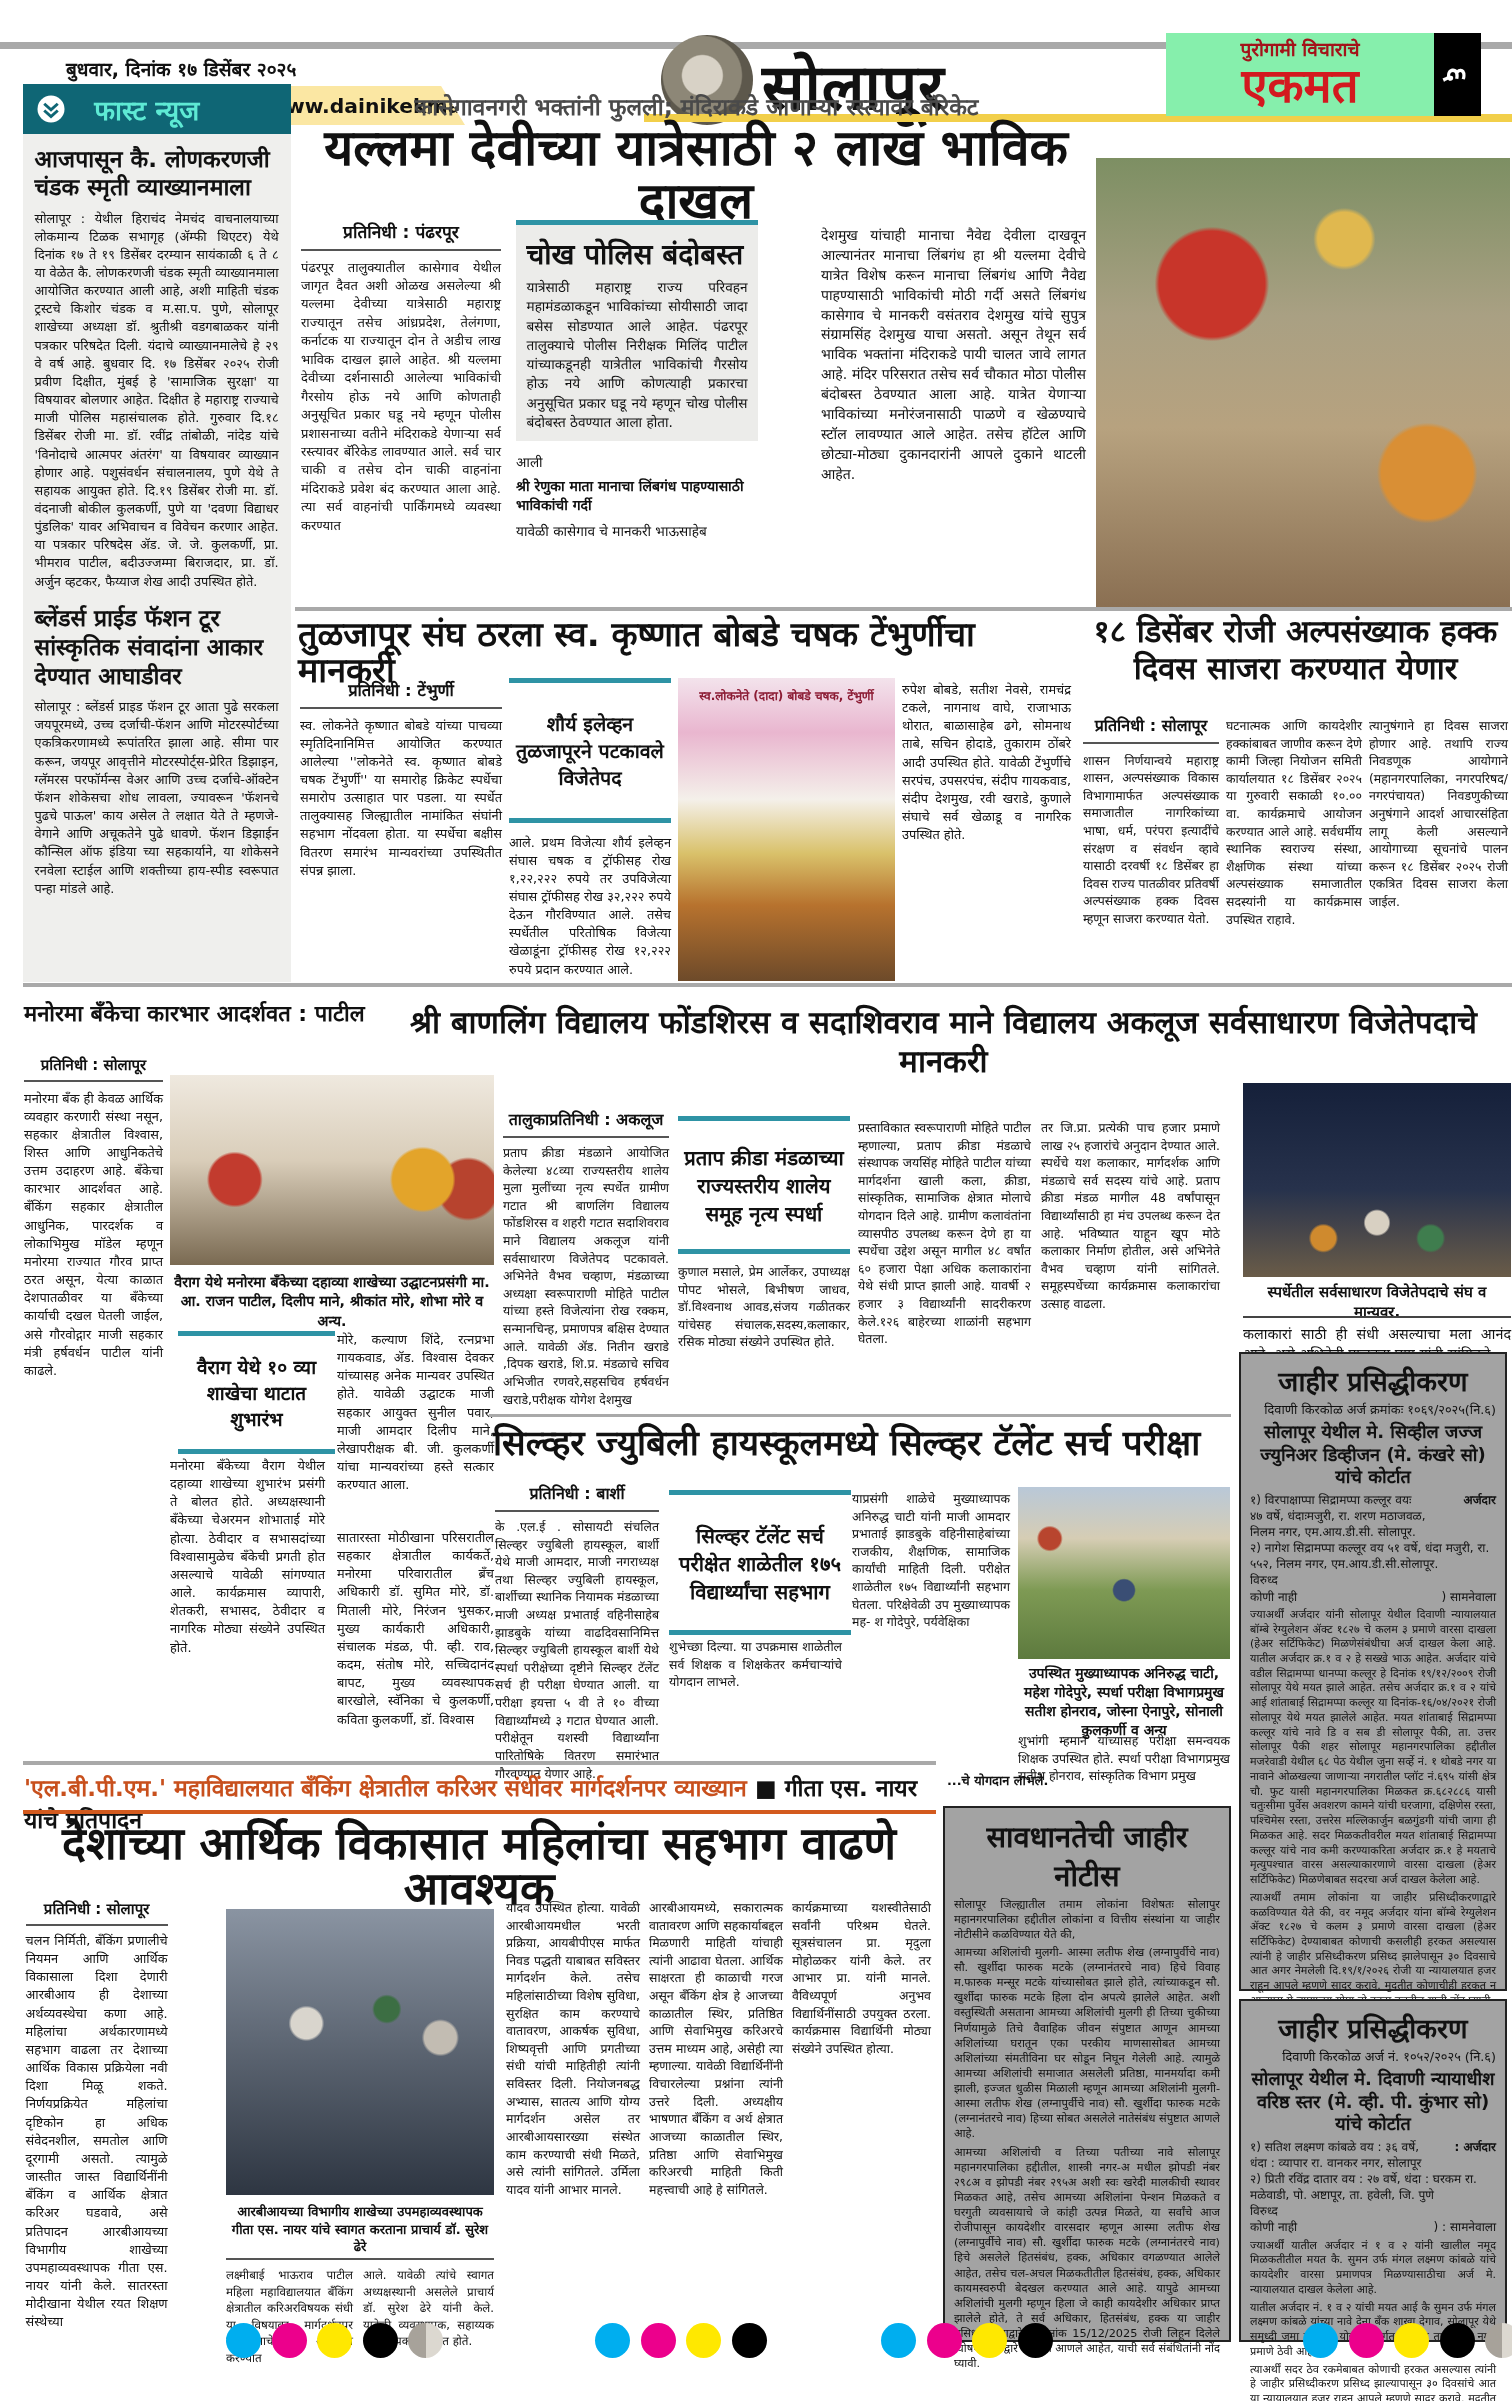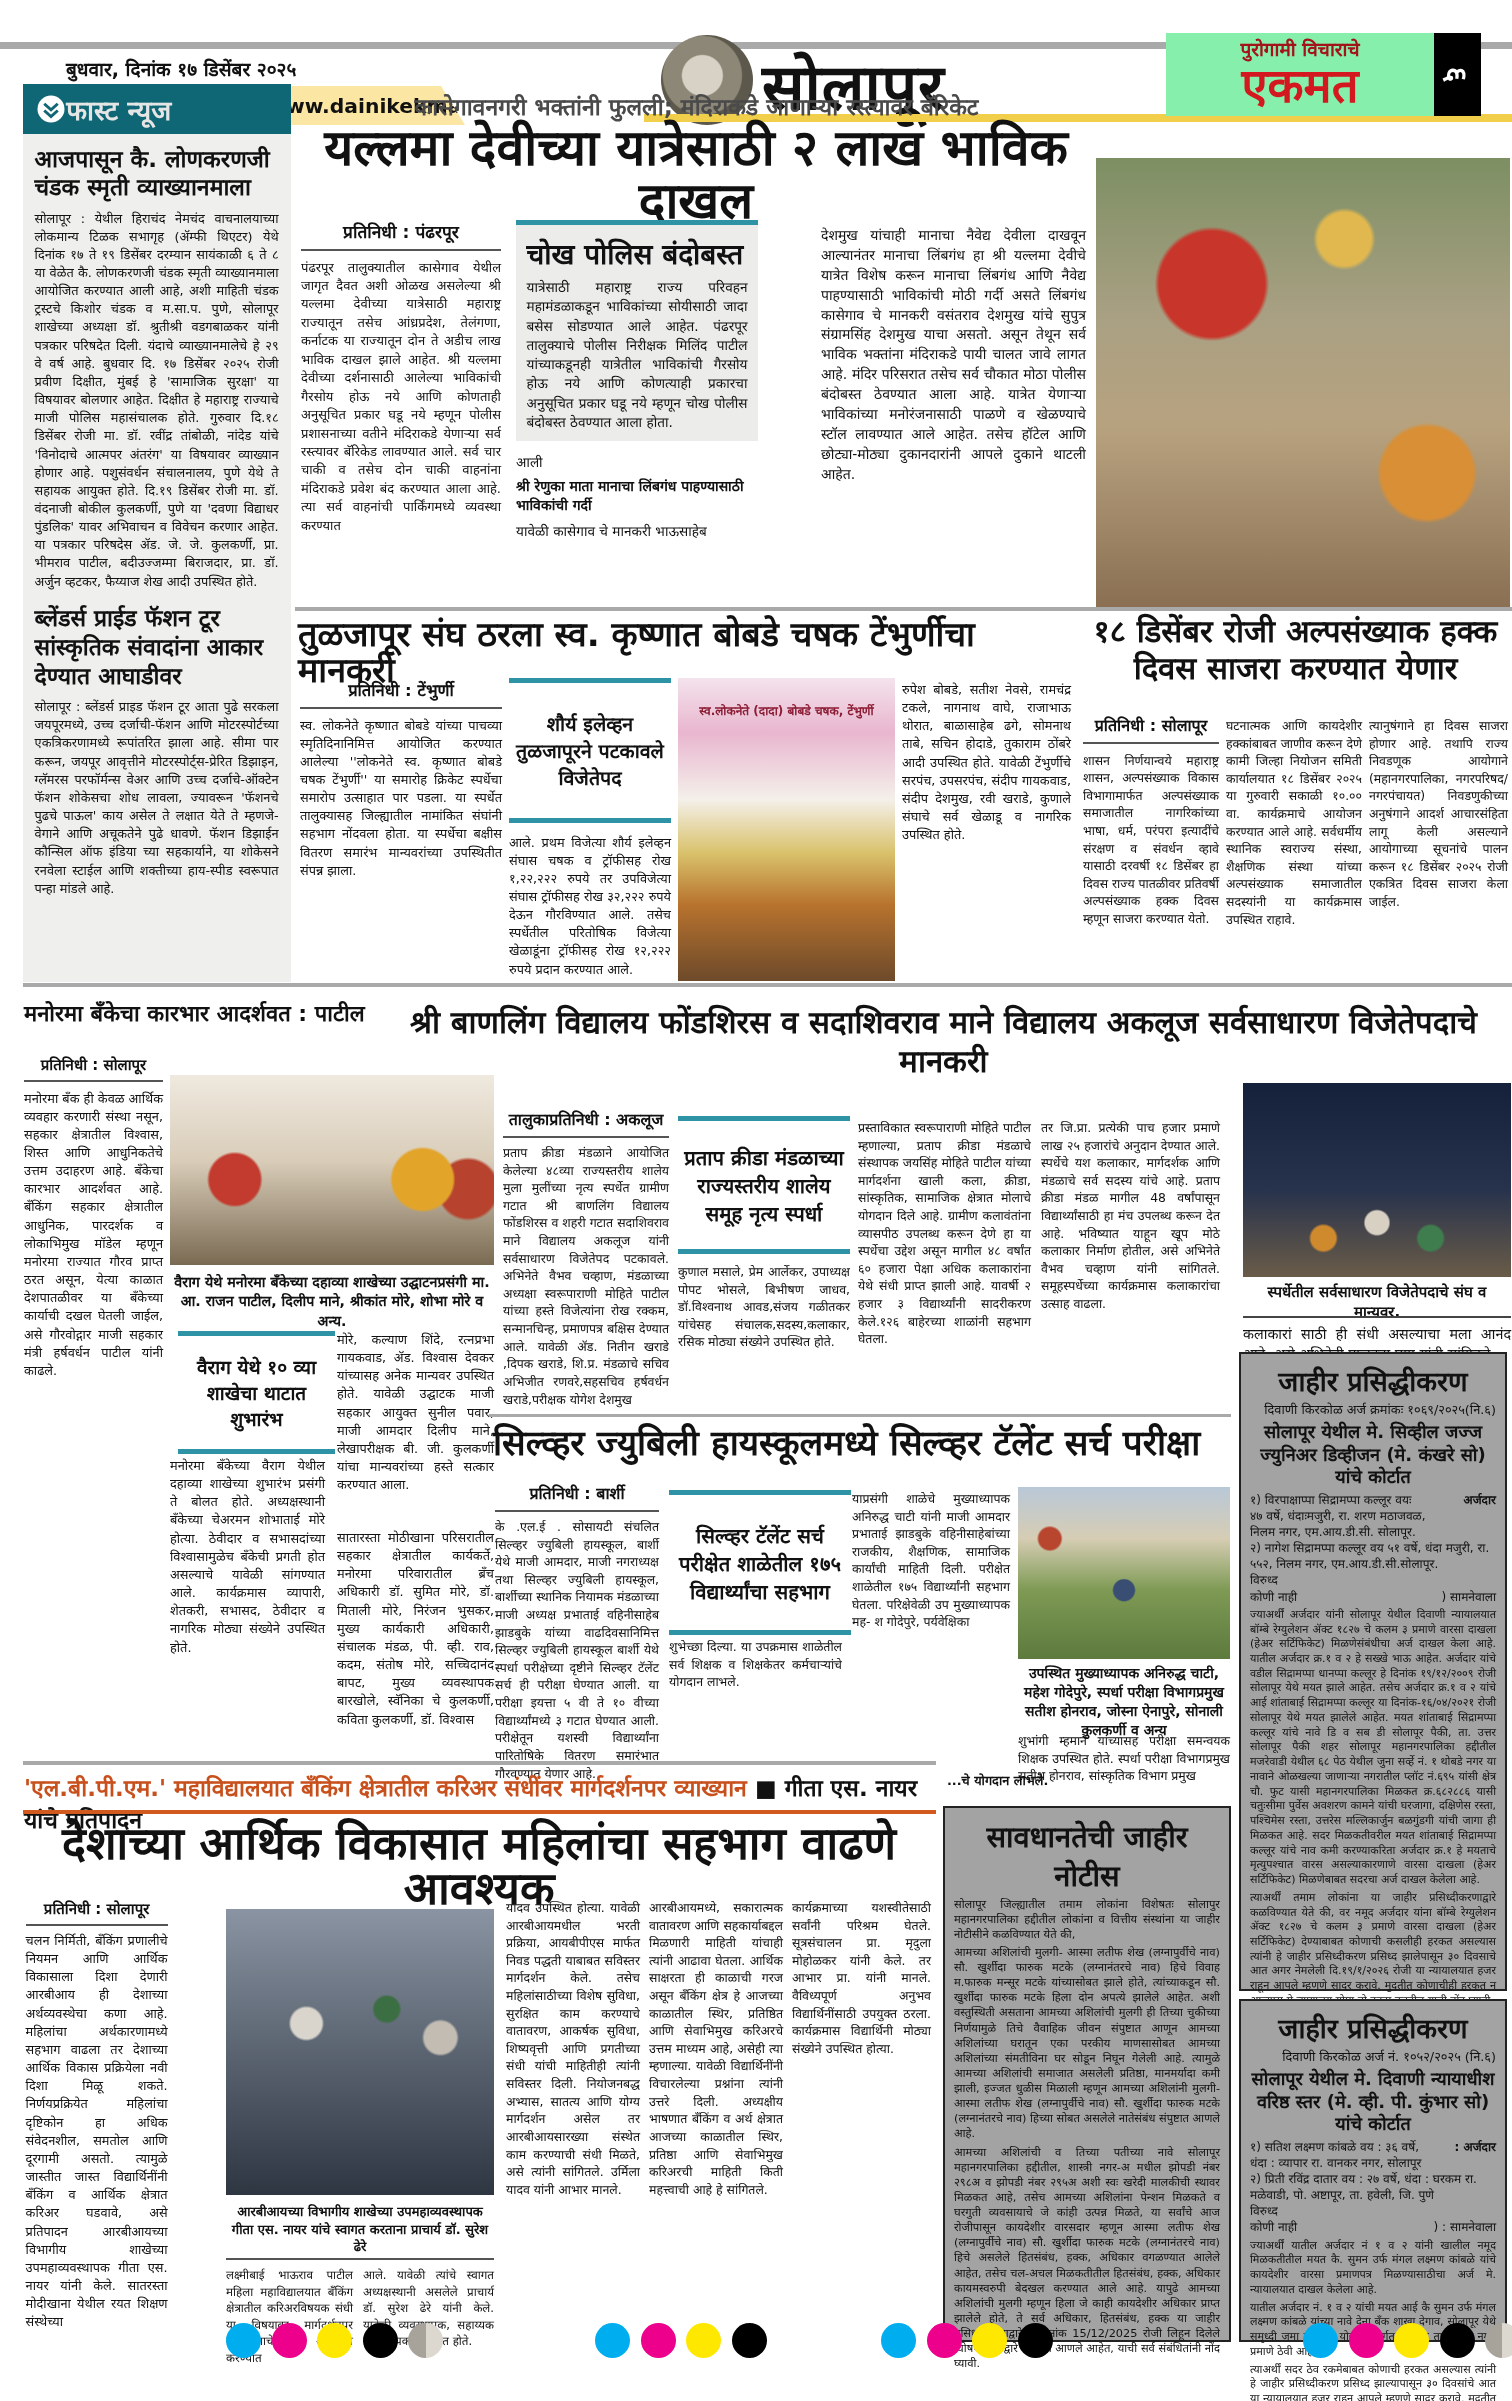--- a/index.html
+++ b/index.html
@@ -47,21 +47,21 @@
   <div class="abs" style="left:644px;top:114px;width:868px;height:7.5px;background:#f2cf4a;"></div>
   <div class="abs" style="left:1166px;top:33px;width:268px;height:83px;background:#86efac;text-align:center;padding-top:3px;box-sizing:border-box;">
     <div style="color:#a3131a;font-size:19px;font-weight:bold;">पुरोगामी विचाराचे</div>
     <div style="color:#d3191f;font-size:47px;font-weight:bold;line-height:1;">एकमत</div>
   </div>
   <div class="abs" style="left:1434px;top:33px;width:47px;height:83px;background:#000;color:#fff;display:flex;align-items:center;justify-content:center;">
     <span style="font-size:30px;font-weight:bold;transform:rotate(90deg);display:block;">६</span>
   </div>
 
   <div class="abs" style="left:22.6px;top:84px;width:268px;height:898px;background:#efefed;">
-    <div style="background:#0f6675;color:#e5e5e5;height:50px;display:flex;align-items:center;gap:0;padding:0 13.6px;">
+    <div style="background:#0f6675;color:#5eead4;height:50px;display:flex;align-items:center;gap:28px;padding:0 13.6px;">
       <span style="display:inline-flex;">
         <svg width="30" height="30" viewBox="0 0 40 40">
             <circle cx="20" cy="20" r="18" fill="#fff"></circle>
             <polyline points="11,13 20,21 29,13" fill="none" stroke="#0f6675" stroke-width="4"></polyline>
             <polyline points="11,22 20,30 29,22" fill="none" stroke="#0f6675" stroke-width="4"></polyline>
           </svg>
       </span>
       <span style="font-size:27px;font-weight:bold;">फास्ट न्यूज</span>
     </div>
     <div style="padding:10.5px 12px 0 12px;">
@@ -98,21 +98,21 @@
   <div class="abs bold" style="left:298px;top:617px;width:776px;font-size:34px;line-height:1.05;">तुळजापूर संघ ठरला स्व. कृष्णात बोबडे चषक टेंभुर्णीचा मानकरी</div>
   <div class="abs" style="left:300px;top:678px;width:202px;">
     <div class="byline" style="font-size:16.6px;">प्रतिनिधी : टेंभुर्णी</div>
     <div class="jt" style="font-size:12.8px;margin-top:7.5px;">स्व. लोकनेते कृष्णात बोबडे यांच्या पाचव्या स्मृतिदिनानिमित्त आयोजित करण्यात आलेल्या ''लोकनेते स्व. कृष्णात बोबडे चषक टेंभुर्णी'' या समारोह क्रिकेट स्पर्धेचा समारोप उत्साहात पार पडला. या स्पर्धेत तालुक्यासह जिल्ह्यातील नामांकित संघांनी सहभाग नोंदवला होता. या स्पर्धेचा बक्षीस वितरण समारंभ मान्यवरांच्या उपस्थितीत संपन्न झाला.</div>
   </div>
   <div class="abs" style="left:509px;top:678px;width:162px;">
     <div class="subbox" style="font-size:19.6px;min-height:120px;">शौर्य इलेव्हन तुळजापूरने पटकावले विजेतेपद</div>
     <div class="jt" style="font-size:12.8px;margin-top:10.5px;">आले. प्रथम विजेत्या शौर्य इलेव्हन संघास चषक व ट्रॉफीसह रोख १,२२,२२२ रुपये तर उपविजेत्या संघास ट्रॉफीसह रोख ३२,२२२ रुपये देऊन गौरविण्यात आले. तसेच स्पर्धेतील परितोषिक विजेत्या खेळाडूंना ट्रॉफीसह रोख १२,२२२ रुपये प्रदान करण्यात आले.</div>
   </div>
   <div class="abs photo" style="left:678px;top:678px;width:217px;height:303px;background:linear-gradient(180deg,#f3e3ec 0%,#e9b6cf 18%,#f4f0ea 40%,#d9c16a 58%,#b7722e 75%,#6d4a2a 100%);">
-    <div style="color:#8c1d35;font-weight:bold;font-size:12px;text-align:center;padding-top:24px;">स्व.लोकनेते (दादा) बोबडे चषक, टेंभुर्णी</div>
+    <div style="color:#8c1d35;font-weight:bold;font-size:12px;text-align:center;padding-top:9px;">स्व.लोकनेते (दादा) बोबडे चषक, टेंभुर्णी</div>
   </div>
   <div class="abs jt" style="left:902px;top:681px;width:169px;font-size:12.8px;">रुपेश बोबडे, सतीश नेवसे, रामचंद्र टकले, नागनाथ वाघे, राजाभाऊ थोरात, बाळासाहेब ढगे, सोमनाथ ताबे, सचिन होदाडे, तुकाराम ठोंबरे आदी उपस्थित होते. यावेळी टेंभुर्णीचे सरपंच, उपसरपंच, संदीप गायकवाड, संदीप देशमुख, रवी खराडे, कुणाले संघाचे सर्व खेळाडू व नागरिक उपस्थित होते.</div>
 
   <div class="abs bold c" style="left:1081px;top:613px;width:429px;font-size:31px;line-height:1.2;">१८ डिसेंबर रोजी अल्पसंख्याक हक्क दिवस साजरा करण्यात येणार</div>
   <div class="abs" style="left:1083px;top:714px;width:136px;">
     <div class="byline" style="font-size:16px;">प्रतिनिधी : सोलापूर</div>
     <div class="jt" style="font-size:12.4px;margin-top:7.5px;">शासन निर्णयान्वये महाराष्ट्र शासन, अल्पसंख्याक विकास विभागामार्फत अल्पसंख्याक समाजातील नागरिकांच्या भाषा, धर्म, परंपरा इत्यादींचे संरक्षण व संवर्धन व्हावे यासाठी दरवर्षी १८ डिसेंबर हा दिवस राज्य पातळीवर प्रतिवर्षी अल्पसंख्याक हक्क दिवस म्हणून साजरा करण्यात येतो.</div>
   </div>
   <div class="abs jt" style="left:1226px;top:717px;width:136px;font-size:12.4px;">घटनात्मक आणि कायदेशीर हक्कांबाबत जाणीव करून देणे कामी जिल्हा नियोजन समिती कार्यालयात १८ डिसेंबर २०२५ या गुरुवारी सकाळी १०.०० वा. कार्यक्रमाचे आयोजन करण्यात आले आहे. सर्वधर्मीय स्थानिक स्वराज्य संस्था, शैक्षणिक संस्था यांच्या अल्पसंख्याक समाजातील सदस्यांनी या कार्यक्रमास उपस्थित राहावे.</div>
   <div class="abs jt" style="left:1369px;top:717px;width:139px;font-size:12.4px;">त्यानुषंगाने हा दिवस साजरा होणार आहे. तथापि राज्य निवडणूक आयोगाने (महानगरपालिका, नगरपरिषद/नगरपंचायत) निवडणुकीच्या अनुषंगाने आदर्श आचारसंहिता लागू केली असल्याने आयोगाच्या सूचनांचे पालन करून १८ डिसेंबर २०२५ रोजी एकत्रित दिवस साजरा केला जाईल.</div>

